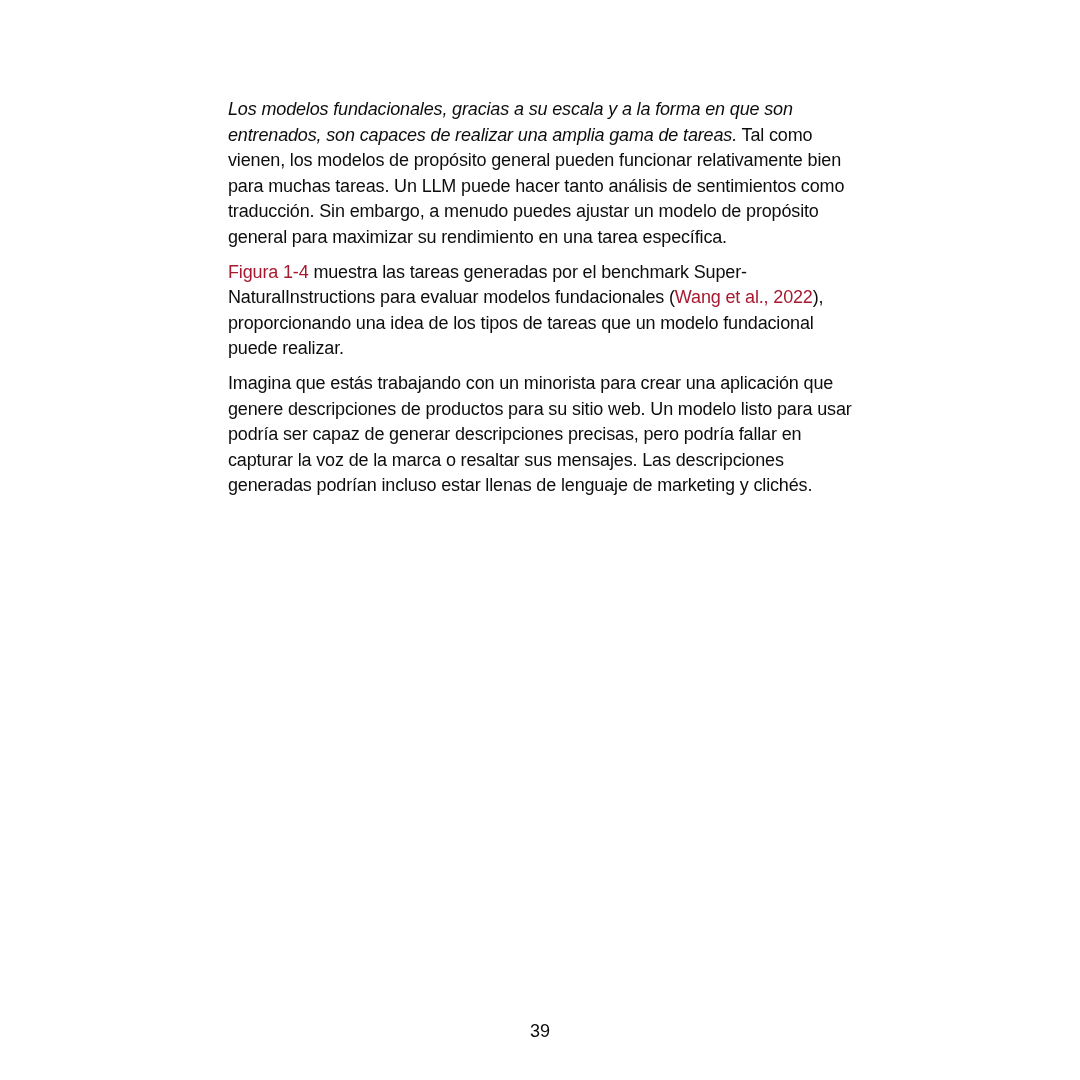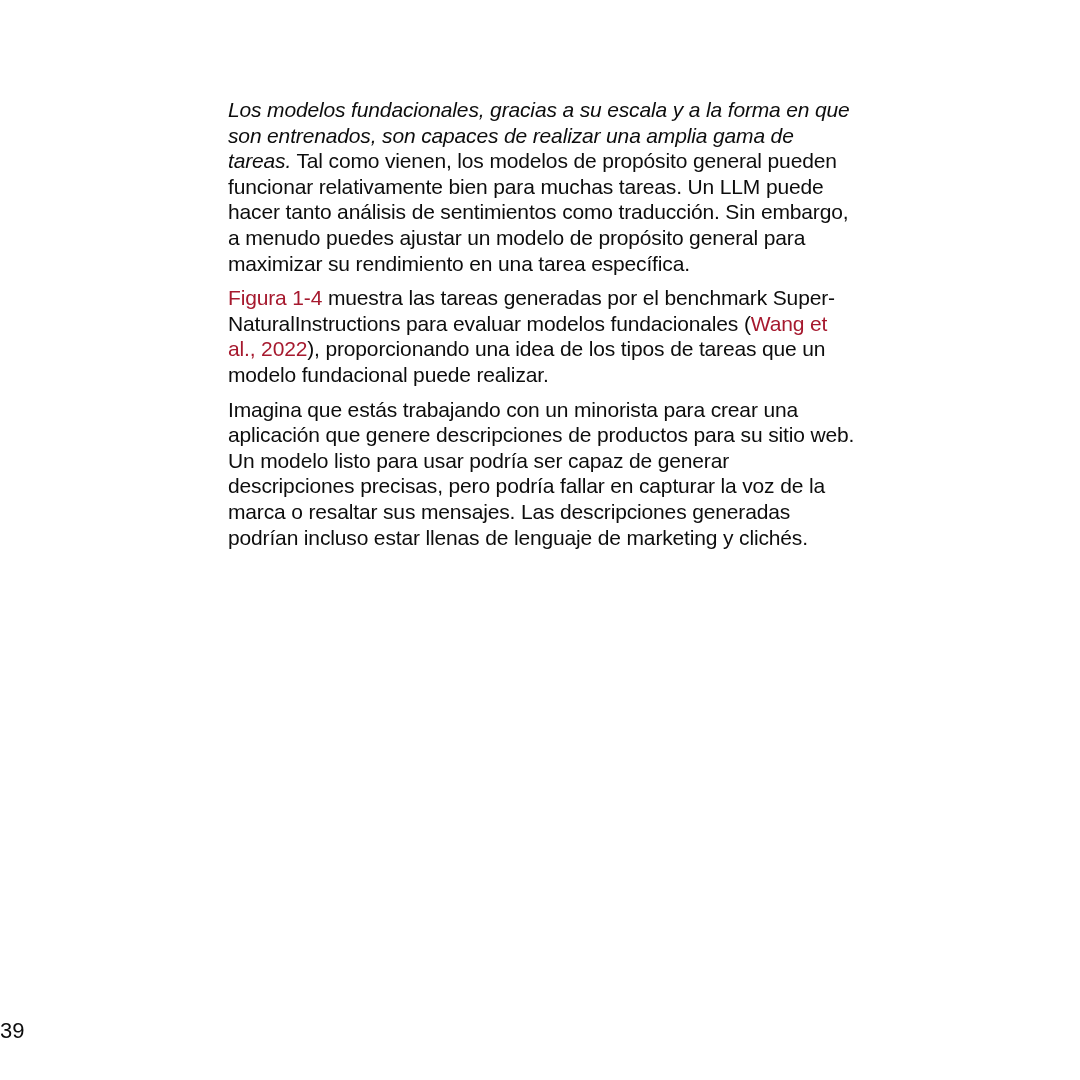--- a/index.html
+++ b/index.html
@@ -16,41 +16,42 @@
     overflow:hidden;
     position:relative;
   }
   .text-block{
     position:absolute;
     left:228px;
     top:97px;
     width:627px;
   }
   .para{
-    font-size:21px;
+    font-size:18px;
     line-height:25.6px;
     letter-spacing:-0.15px;
     margin:0 0 9px 0;
     color:var(--text-color);
   }
   .run-normal{font-style:normal;}
   .run-italic{font-style:italic;}
   .run-link{
     color:var(--link-red);
     text-decoration:none;
     cursor:pointer;
     font-style:normal;
     margin-top:40px;
   }
   .page-number{
     position:absolute;
     left:0;
     top:1018px;
     width:100%;
-    font-size:22px;
+    text-align:center;
+    font-size:18px;
     line-height:26px;
     color:var(--text-color);
   }
 </style>
 </head>
 <body>
 
 <div class="text-block">
     <p class="para"><span class="run-italic">Los modelos fundacionales, gracias a su escala y a la forma en que son entrenados, son capaces de realizar una amplia gama de tareas.</span><span class="run-normal"> Tal como vienen, los modelos de propósito general pueden funcionar relativamente bien para muchas tareas. Un LLM puede hacer tanto análisis de sentimientos como traducción. Sin embargo, a menudo puedes ajustar un modelo de propósito general para maximizar su rendimiento en una tarea específica.</span></p>
     <p class="para"><span class="run-link">Figura 1-4</span><span class="run-normal"> muestra las tareas generadas por el benchmark Super-NaturalInstructions para evaluar modelos fundacionales (</span><span class="run-link">Wang et al., 2022</span><span class="run-normal">), proporcionando una idea de los tipos de tareas que un modelo fundacional puede realizar.</span></p>

